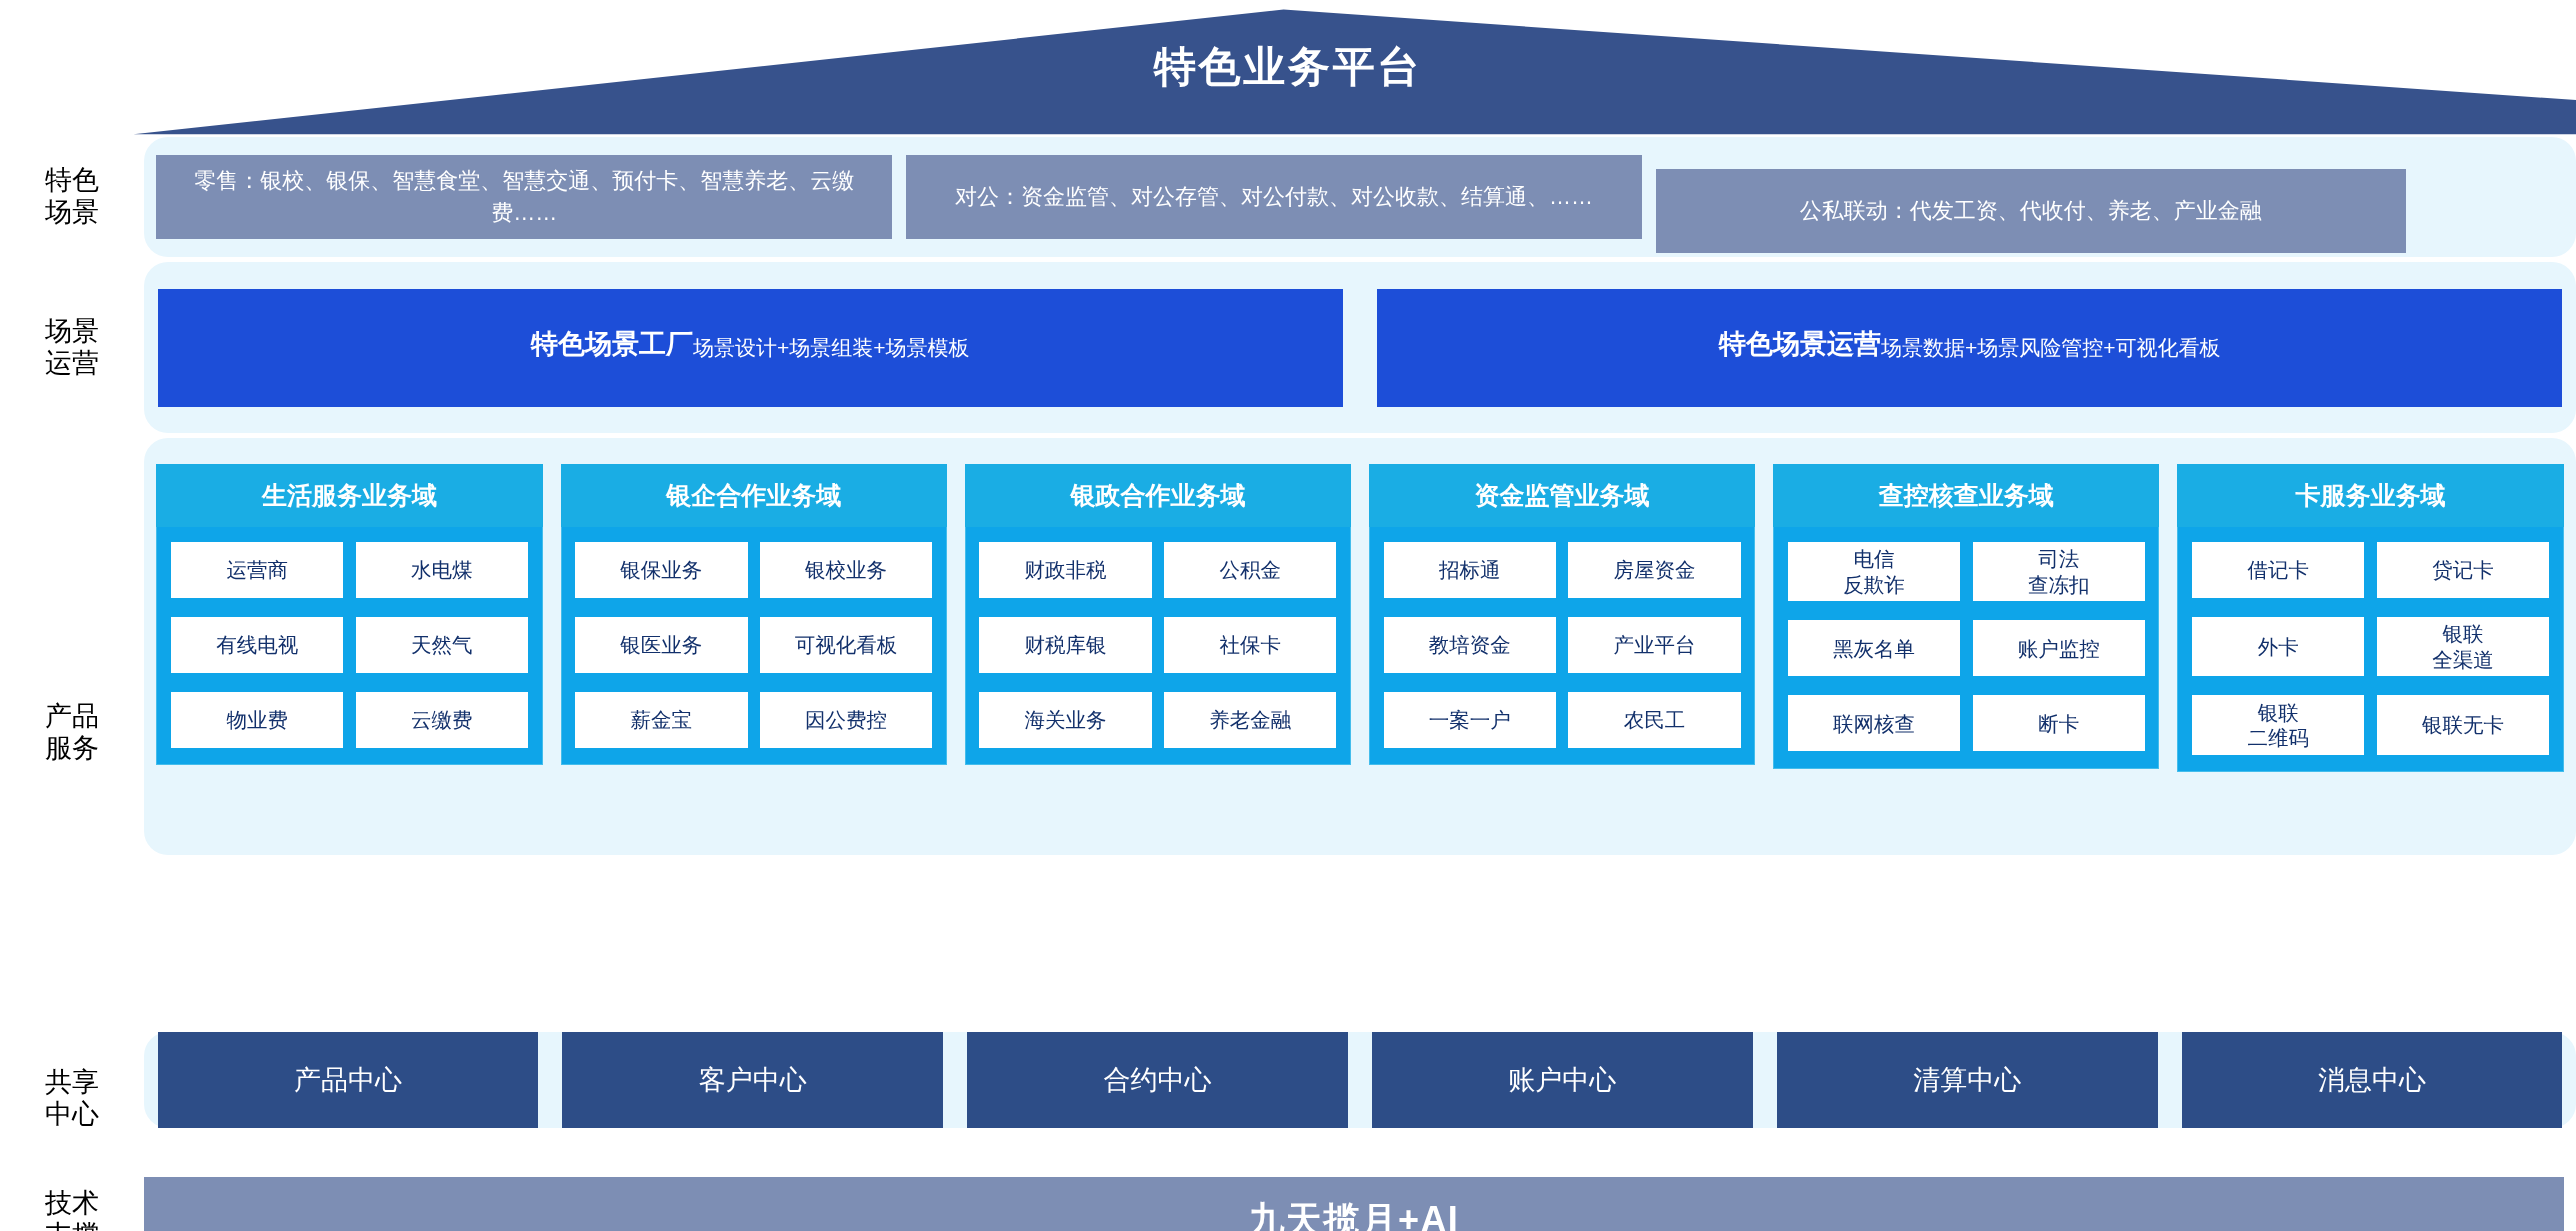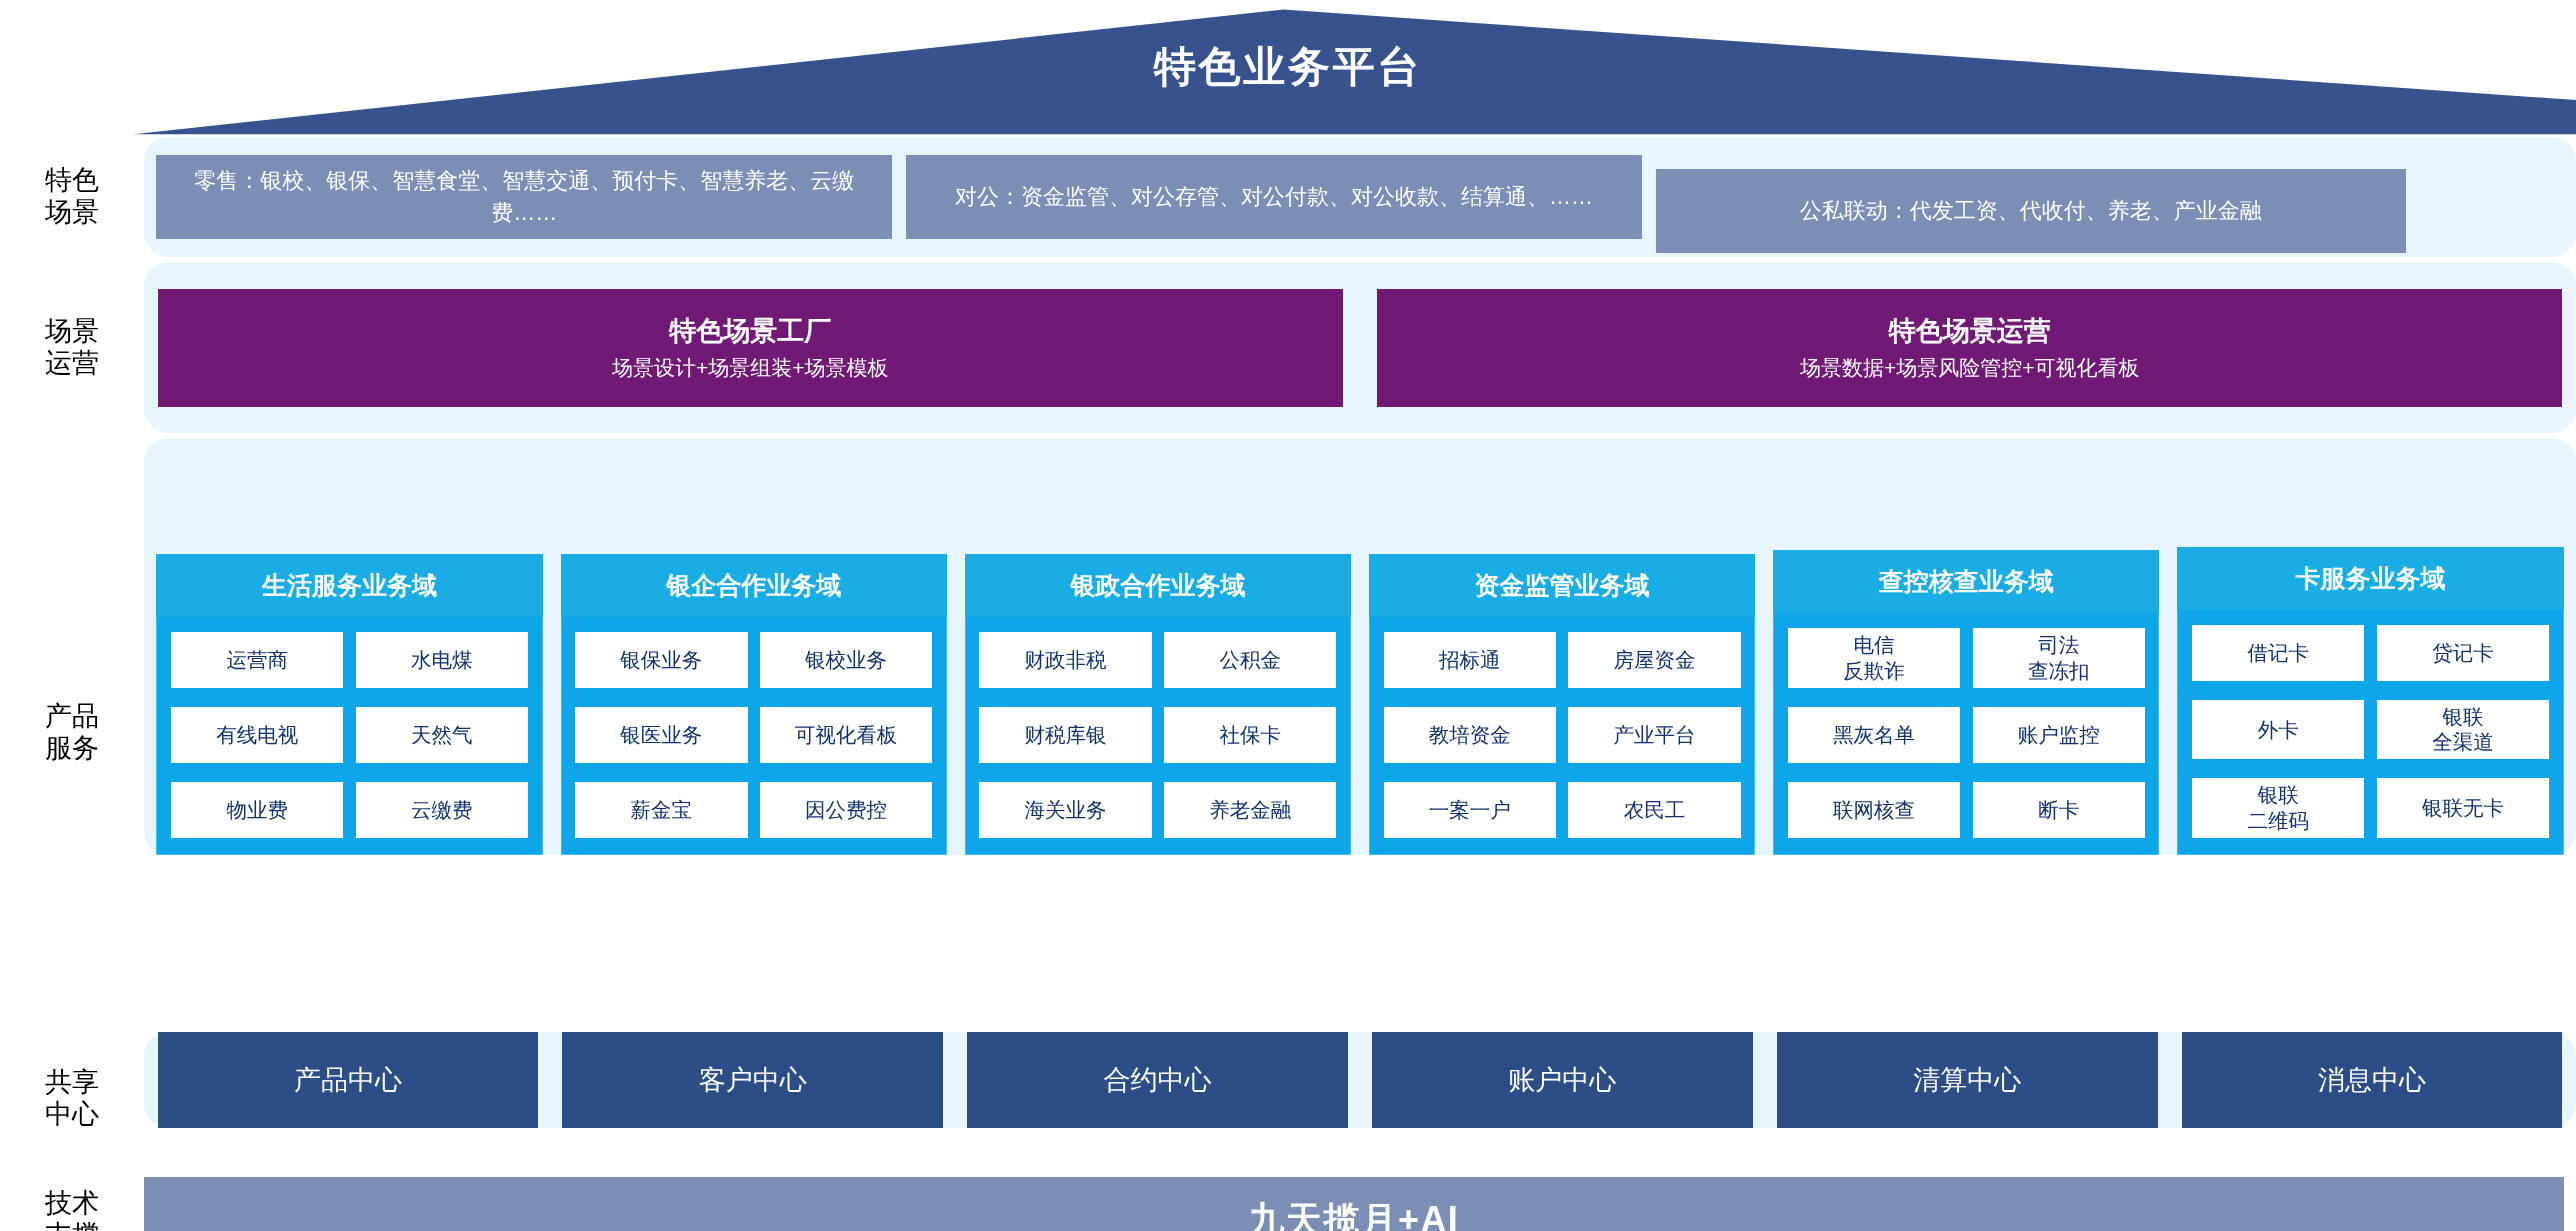--- a/index.html
+++ b/index.html
@@ -50,30 +50,30 @@
     height:84px;box-sizing:border-box;padding:4.1px 18px;
   }
   #sc-0{flex:0 0 736px;}
   #sc-1{flex:0 0 736px;}
   #sc-2{flex:0 0 750px;margin-top:27px;}
 
   
   #row-operation{top:125px;height:171px;}
   #row-operation .rowbody{padding:0 13.7px;gap:34px;height:171px;}
   .op-box{
-    flex:1 1 0;background:#701a75;color:#ffffff;
-    display:flex;flex-direction:column;align-items:center;justify-content:center;
+    flex:1 1 0;background:#1d4ed8;color:#ffffff;
+    display:flex;flex-direction:row;align-items:center;justify-content:center;
     height:118px;box-sizing:border-box;
   }
   .op-title{font-size:27px;font-weight:bold;line-height:1.2;margin-bottom:6.8px;}
   .op-sub{font-size:21px;font-weight:normal;line-height:1.2;}
 
   
   #row-product{top:301px;height:589px;}
-  #row-product .rowbody{padding:0 12.3px;gap:18px;align-items:flex-end;height:417px;}
+  #row-product .rowbody{padding:0 12.3px;gap:18px;align-items:flex-start;height:417px;}
   .prod-col{
     flex:1 1 0;display:flex;flex-direction:column;
     margin-top:26px;
   }
   .prod-head{
     background:#1aade4;color:#ffffff;
     font-size:25px;font-weight:bold;
     height:63px;display:flex;align-items:center;justify-content:center;
     text-align:center;
   }

